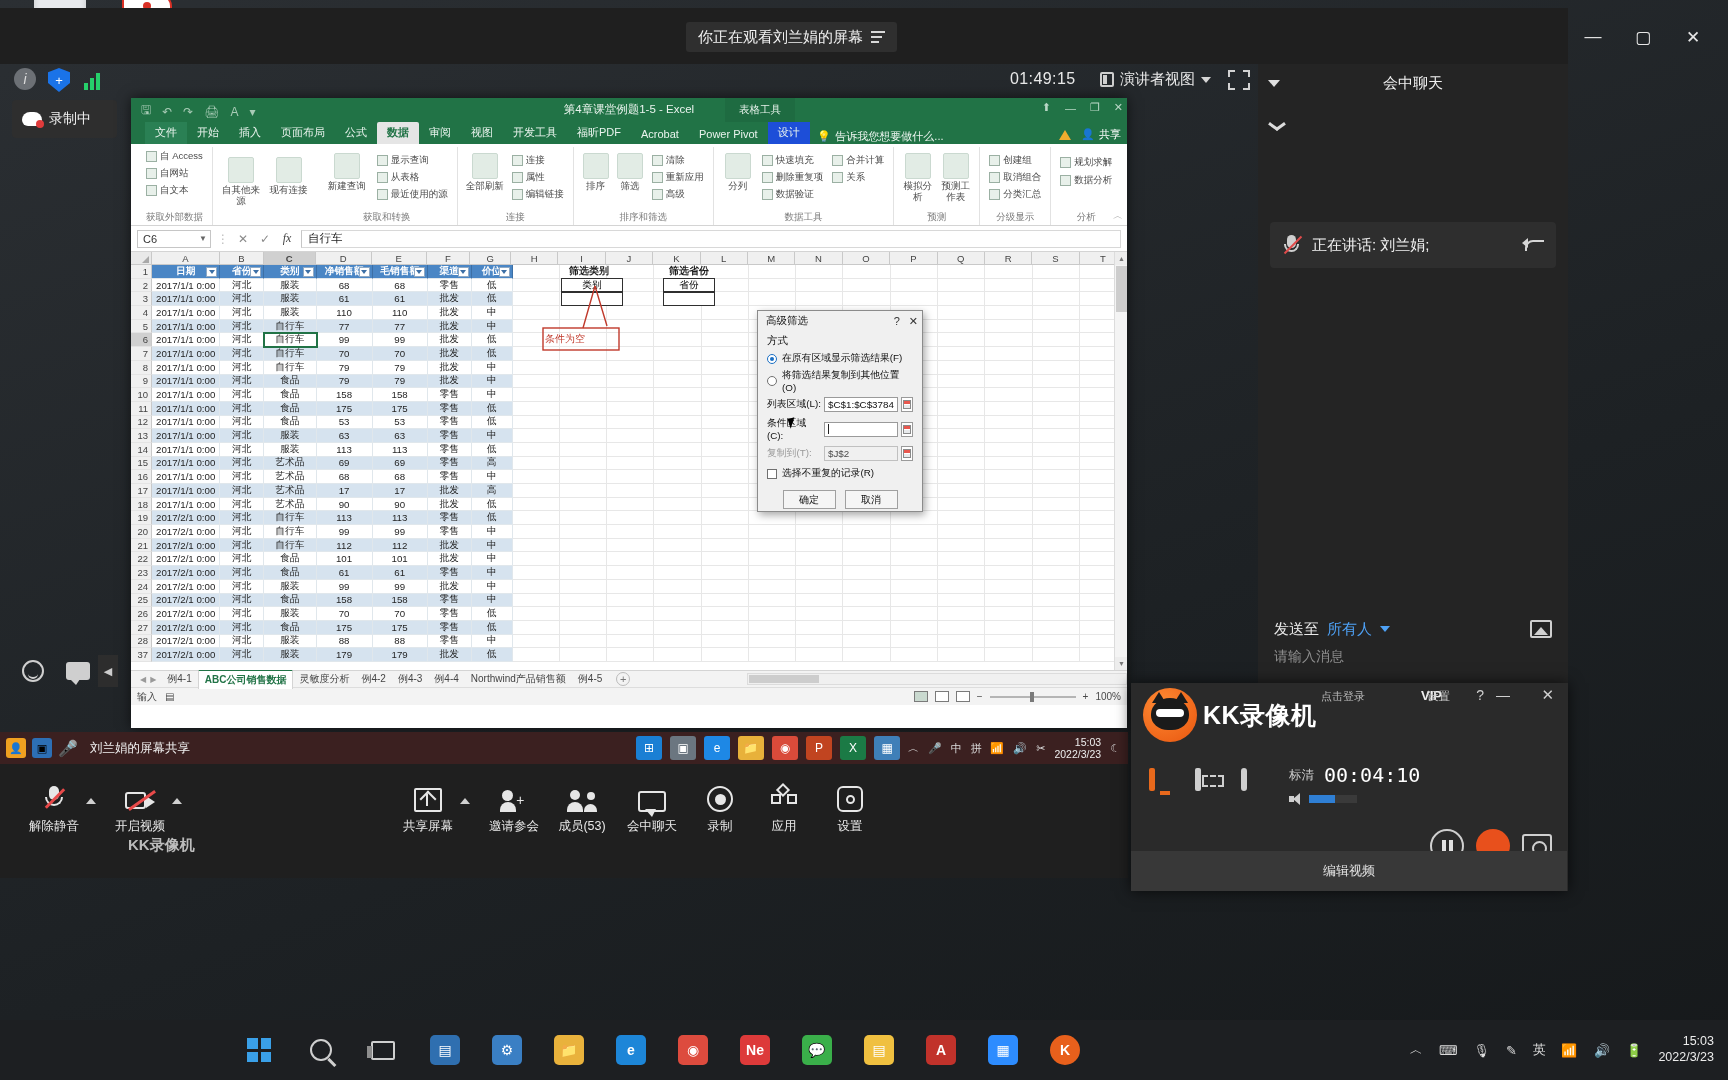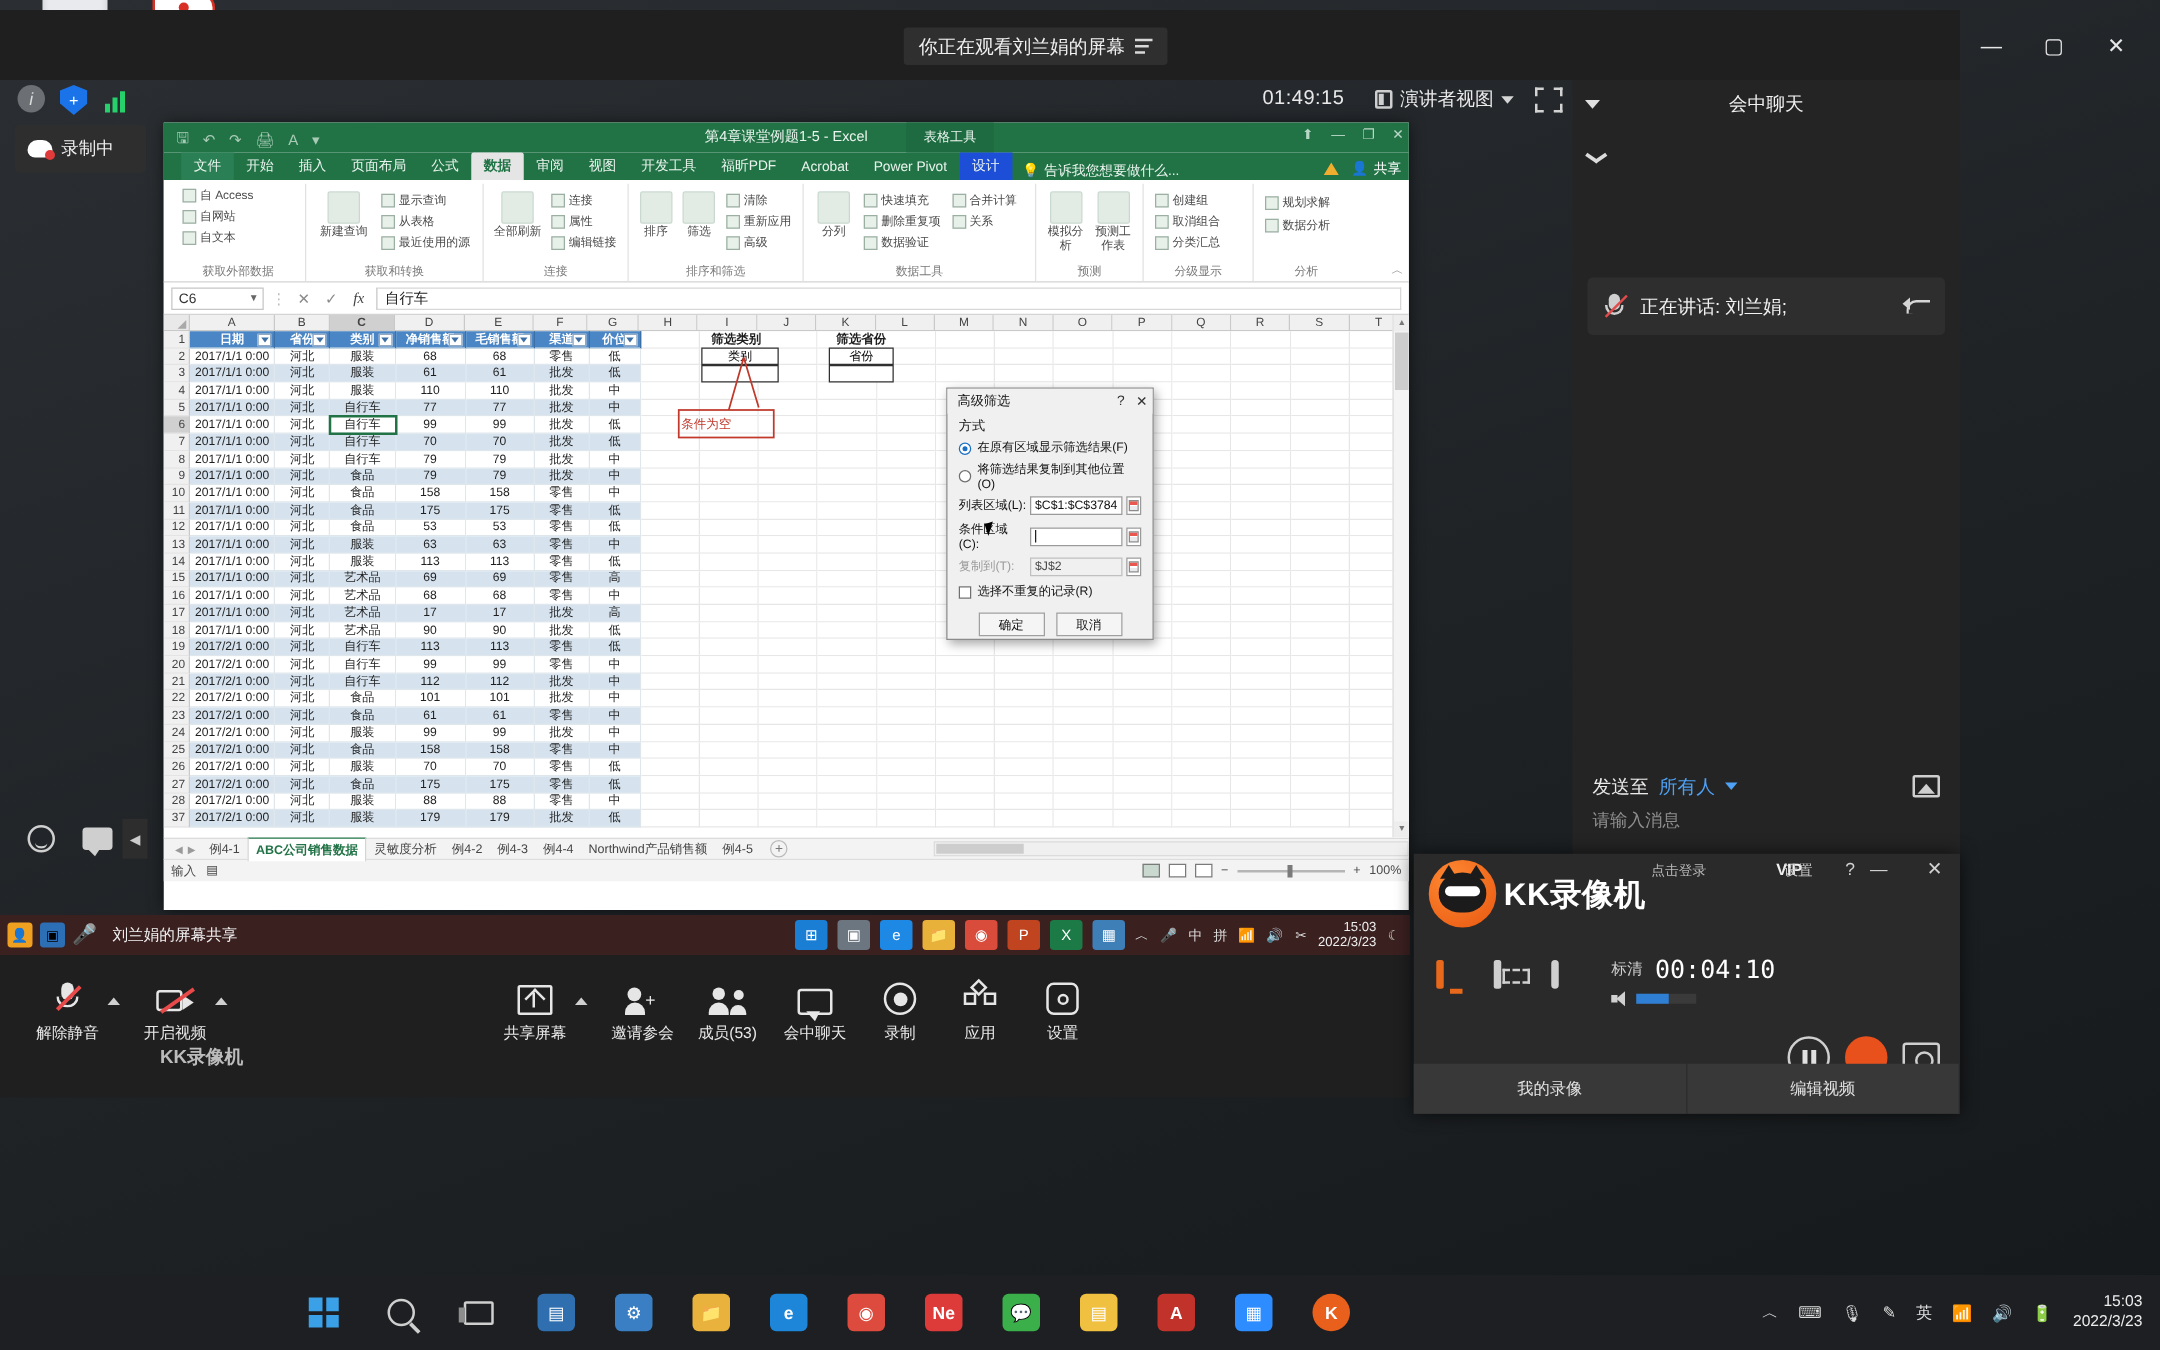--- a/index.html
+++ b/index.html
@@ -19,21 +19,21 @@
   }
   .trash-body { width:52px;height:30px;margin:0 auto;background:#e8eaed;
      border-radius:3px 3px 6px 6px; box-shadow: inset 0 -4px 6px rgba(0,0,0,.15);}
   .redfile { position:absolute; left:122px; top:-6px; width:50px; height:42px;
      background:#ffffff; border:2px solid #d93025; border-radius:3px 12px 3px 3px;}
   .redfile .dot { width:8px;height:8px;background:#d93025;border-radius:50%;margin:6px auto 0;}
 
   
   .meet-top { position:absolute; left:0; top:8px; width:1568px; height:56px;
       background:#1f1f1f; }
-  .meet-title-pill { position:absolute; left:723px; top:22px; height:30px;
+  .meet-title-pill { position:absolute; left:686px; top:22px; height:30px;
       background:#2f2f2f; border-radius:3px; padding:0 12px; display:flex;
       align-items:center; gap:8px; }
   .meet-title-pill .t { color:#f1f1f1; font-size:15px; white-space:nowrap;}
   .hamburger { display:flex; flex-direction:column; gap:3px; width:14px; }
   .hamburger i { display:block; height:2px; background:#d8d8d8; }
   .hamburger i:nth-child(1){width:14px;} .hamburger i:nth-child(2){width:11px;}
   .hamburger i:nth-child(3){width:8px;}
 
   .win-ctrls { position:absolute; right:10px; top:20px; display:flex; gap:0; }
   .win-ctrls div { width:50px; height:34px; display:flex; align-items:center;
@@ -526,20 +526,32 @@
               <i class="smico"></i>
               <span>自网站</span>
             </span>
           <span class="ritem">
               <i class="smico"></i>
               <span>自文本</span>
             </span>
         </div>
         <div class="rgroup-label">获取外部数据</div>
       </div>
+      <div class="rgroup" style="width:104px;border-right:none;">
+        <div class="rrow" style="margin-top:8px;">
+          <span class="bigbtn">
+              <i class="bigico"></i>
+              <span>自其他来源</span>
+            </span>
+          <span class="bigbtn">
+              <i class="bigico"></i>
+              <span>现有连接</span>
+            </span>
+        </div>
+      </div>
 
       <div class="rgroup" style="width:142px;">
         <div class="rrow" style="margin-top:4px;">
           <span class="bigbtn">
               <i class="bigico"></i>
               <span>新建查询</span>
             </span>
           <div style="display:flex;flex-direction:column;gap:2px;">
             <span class="ritem">
                 <i class="smico"></i>
@@ -1723,21 +1735,20 @@
       <div class="kk-ctrls">
         <span class="btn-pause">
             <i></i>
             <i></i>
           </span>
         <span class="btn-rec"></span>
         <span class="btn-cam"></span>
       </div>
     </div>
     <div class="kk-bottom">
-      <div class="kk-bbtn">我的录像</div>
       <div class="kk-bbtn">编辑视频</div>
     </div>
   </div>
 
   <div class="outer-task">
     <div class="ot-icons">
       <div class="ot-btn">
         <span class="win-logo">
             <i></i>
             <i></i>

